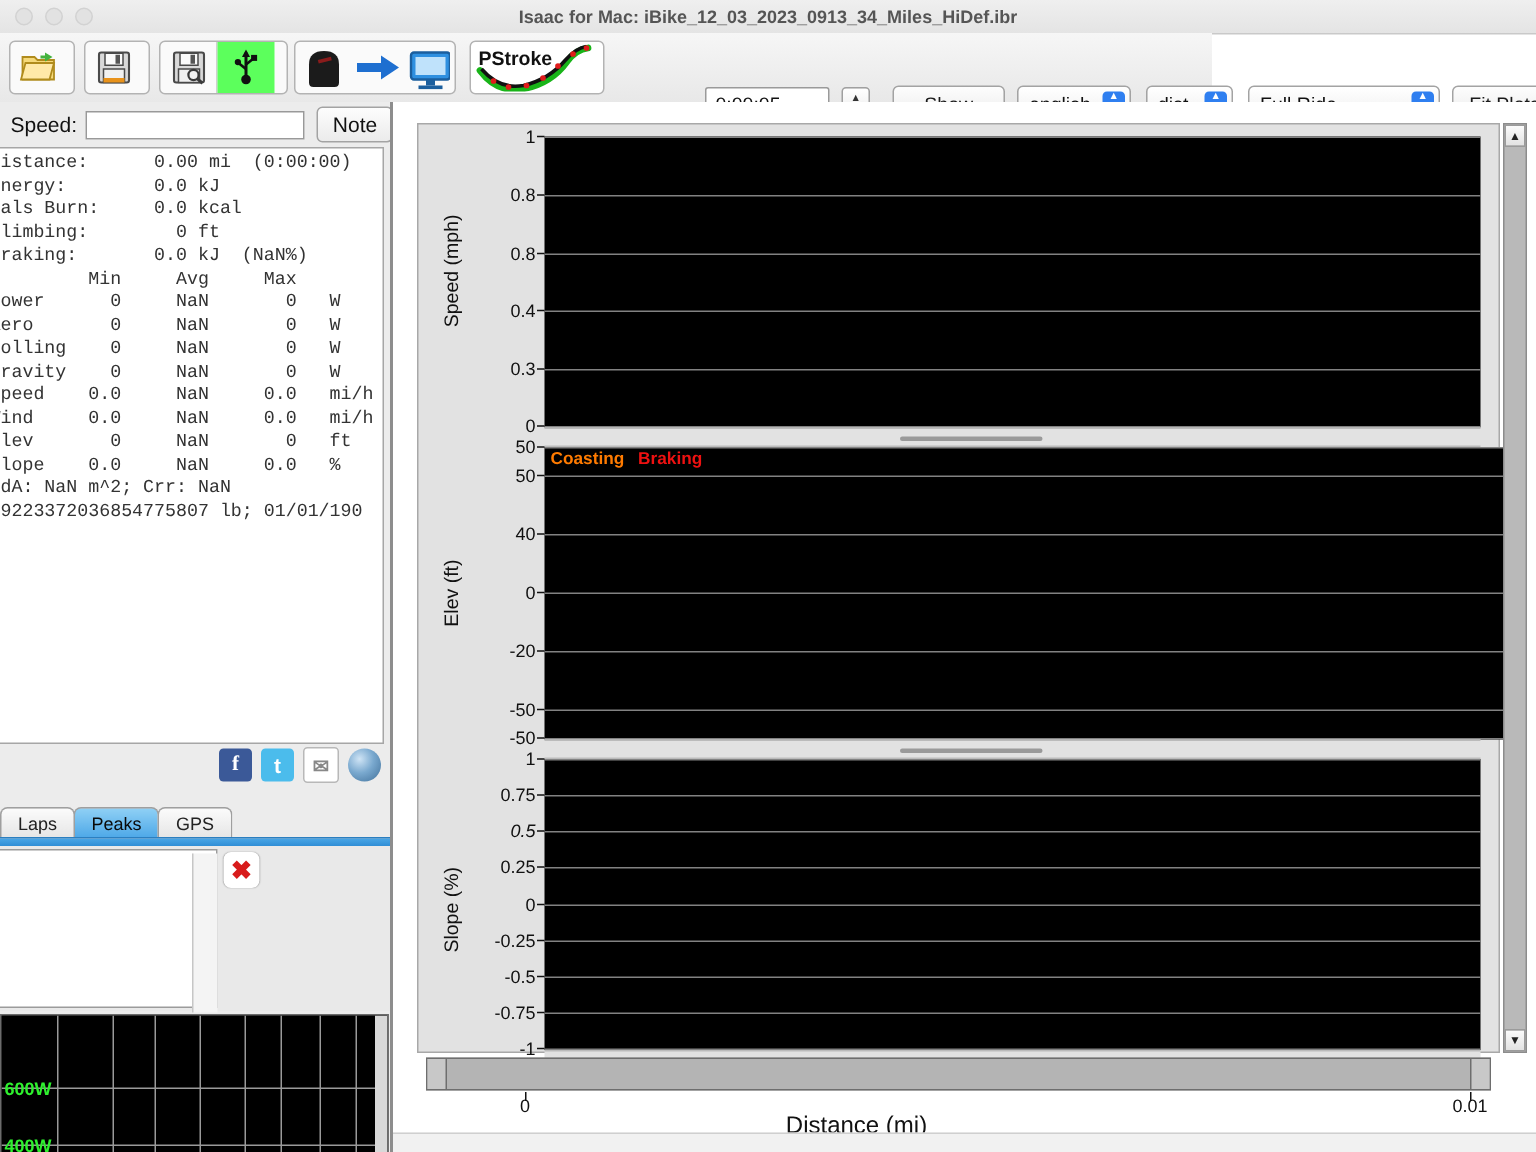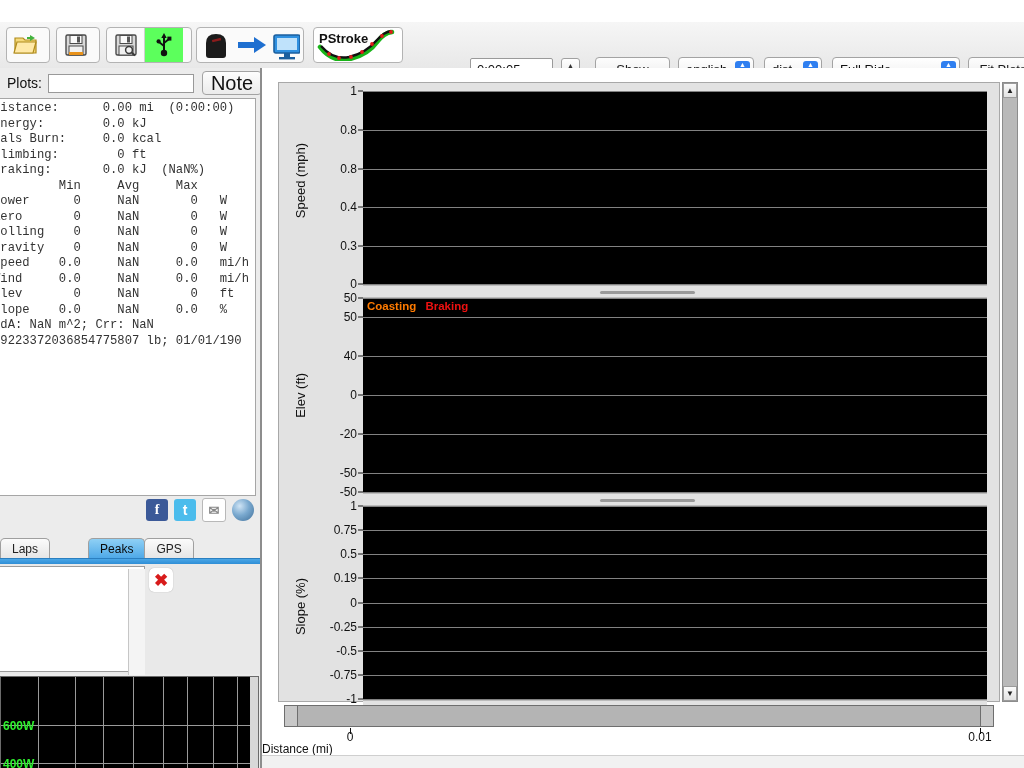--- a/index.html
+++ b/index.html
@@ -33,21 +33,21 @@
   }
   .title-text {
     position: absolute; left: 0; right: 0; top: 0;
     line-height: 22px; text-align: center;
     font-size: 12px; font-weight: bold; color: #555;
   }
 
   
   .toolbar {
     position: absolute; left: 0; top: 22px;
-    width: 1024px; height: 46px;
+    width: 808px; height: 46px;
     background: linear-gradient(#f6f6f6, #e8e8e8);
     border-bottom: 1px solid #b9b9b9;
   }
   .tb-group {
     position: absolute; top: 5px;
     background: #fafafa;
     border: 1px solid #b3b3b3;
     border-radius: 4px;
     height: 36px;
     display: flex; align-items: center;
@@ -130,21 +130,21 @@
   .ride-input {
     width: 146px; height: 19px;
     background: #fff; border: 1px solid #999;
     box-sizing: border-box;
   }
   .note-btn {
     margin-left: 8px;
     width: 70px; height: 24px;
     background: linear-gradient(#fdfdfd,#ebebeb);
     border: 1px solid #a3a3a3; border-radius: 4px;
-    font-size: 20px; color: #111;
+    font-size: 14px; color: #111;
     display: flex; align-items: center; justify-content: center;
     box-sizing: border-box;
   }
 
   .stats {
     position: absolute; left: 0; top: 30px;
     width: 256px; height: 398px;
     background: #fff;
     border: 1px solid #a6a6a6;
     border-left: none;
@@ -188,21 +188,20 @@
     background: linear-gradient(#fbfbfb,#e6e6e6);
     border: 1px solid #9f9f9f;
     border-bottom: none;
     border-top-left-radius: 5px; border-top-right-radius: 5px;
     box-sizing: border-box;
     margin-right: -1px;
   }
   .tab.sel {
     background: linear-gradient(#8fd0f5,#4fa9e8);
     color: #0a0a0a;
-    margin-left: 39px;
   }
   .tab-underline {
     position: absolute; left: 0; top: 490px;
     width: 262px; height: 5px;
     background: linear-gradient(#4aa6e6,#2f8ed6);
     border-top: 1px solid #2b7fc0;
     border-bottom: 1px solid #7f7f7f;
   }
 
   .peaks-area {
@@ -349,38 +348,47 @@
     font-size: 12px; color: #111;
     transform: translateX(-50%);
     text-align: center;
   }
   .xtickmark {
     position: absolute; top: 660px; width: 1px; height: 6px;
     background: #111;
   }
   .xaxis-title {
     position: absolute; top: 674px; left: 0; width: 618px;
-    font-size: 12px; color: #111;
+    text-align: center;
+    font-size: 16px; color: #111;
   }
   .statusbar {
     position: absolute; left: 262px; top: 755px;
     width: 762px; height: 13px;
     background: #f1f1f1;
     border-top: 1px solid #cfcfcf;
     font-size: 9px; color: #d8d8d8;
     padding-left: 8px; line-height: 13px;
     box-sizing: border-box;
     overflow: hidden;
   }
 </style>
 </head>
 <body>
 
 <div id="app">
 
+  <div class="titlebar">
+    <div class="traffic">
+      <div class="tl"></div>
+      <div class="tl"></div>
+      <div class="tl"></div>
+    </div>
+    <div class="title-text">Isaac for Mac:  iBike_12_03_2023_0913_34_Miles_HiDef.ibr</div>
+  </div>
 
   <div class="toolbar">
 
     <div class="tb-group" style="left:6px; width:44px;">
       <div class="tb-btn">
         <svg width="26" height="24" viewBox="0 0 26 24">
           <path d="M2 5 h8 l2 2 h11 v13 H2 Z" fill="#f5d97a" stroke="#b08b1c" stroke-width="1.2"></path>
           <path d="M4 9 h19 l-3 11 H1 Z" fill="#ffe9a8" stroke="#b08b1c" stroke-width="1.2"></path>
           <path d="M17 2 l5 3 -5 3 v-2 h-3 v-2 h3 z" fill="#43b23d"></path>
         </svg>
@@ -485,21 +493,21 @@
           <span>▼</span>
         </span>
     </div>
 
     <div class="btn-plain" style="left:968px; width:70px;">Fit Plots</div>
   </div>
 
   <div class="leftpanel">
 
     <div class="ride-row">
-      <span class="ride-label">Plots:</span>
+      <span class="ride-label">Speed:</span>
       <input class="ride-input" type="text" value="" style="">
       <div class="note-btn">Note</div>
     </div>
 
     <div class="stats">
       <pre>Distance:      0.00 mi  (0:00:00)
 Energy:        0.0 kJ
 Cals Burn:     0.0 kcal
 Climbing:        0 ft
 Braking:       0.0 kJ  (NaN%)
@@ -579,21 +587,21 @@
         <div class="ytickmark" style="top:155.2px;"></div>
           <div class="ytick" style="top:155.2px;">0.3</div>
         <div class="ytickmark" style="top:193px;"></div>
           <div class="ytick" style="top:193px;">0</div>
       </div>
       <div class="ylabel" style="top:60px;">Speed (mph)</div>
       <div class="hsb" style="top:202px;">
           <div class="hsb-thumb"></div>
         </div>
 
-      <div class="subplot" style="top:215px; height:195px;">
+      <div class="subplot" style="top:215px; height:195px;padding-left:24px;">
         <div class="legend">
           <span class="lg-coast">Coasting</span>
           <span class="lg-brake" style="margin-left:6px;">Braking</span>
         </div>
         <div class="gridline" style="top:0px;"></div>
         <div class="gridline" style="top:19.4px;"></div>
         <div class="gridline" style="top:58.2px;"></div>
         <div class="gridline" style="top:97px;"></div>
         <div class="gridline" style="top:135.8px;"></div>
         <div class="gridline" style="top:174.6px;"></div>
@@ -626,23 +634,23 @@
         <div class="gridline" style="top:96.5px;"></div>
         <div class="gridline" style="top:120.6px;"></div>
         <div class="gridline" style="top:144.7px;"></div>
         <div class="gridline" style="top:168.8px;"></div>
         <div class="gridline" style="top:193px;"></div>
         <div class="ytickmark" style="top:0px;"></div>
           <div class="ytick" style="top:0px;">1</div>
         <div class="ytickmark" style="top:24.1px;"></div>
           <div class="ytick" style="top:24.1px;">0.75</div>
         <div class="ytickmark" style="top:48.2px;"></div>
-          <div class="ytick" style="top:48.2px;">0.5</div>
+          <div class="ytick" style="top:48.2px;font-style:italic;">0.5</div>
         <div class="ytickmark" style="top:72.3px;"></div>
-          <div class="ytick" style="top:72.3px;">0.19</div>
+          <div class="ytick" style="top:72.3px;">0.25</div>
         <div class="ytickmark" style="top:96.5px;"></div>
           <div class="ytick" style="top:96.5px;">0</div>
         <div class="ytickmark" style="top:120.6px;"></div>
           <div class="ytick" style="top:120.6px;">-0.25</div>
         <div class="ytickmark" style="top:144.7px;"></div>
           <div class="ytick" style="top:144.7px;">-0.5</div>
         <div class="ytickmark" style="top:168.8px;"></div>
           <div class="ytick" style="top:168.8px;">-0.75</div>
         <div class="ytickmark" style="top:193px;"></div>
           <div class="ytick" style="top:193px;">-1</div>

